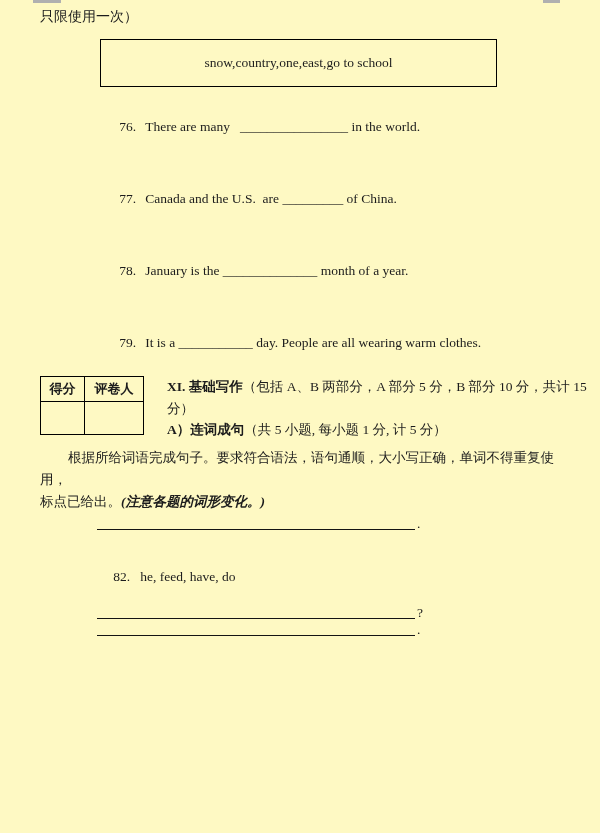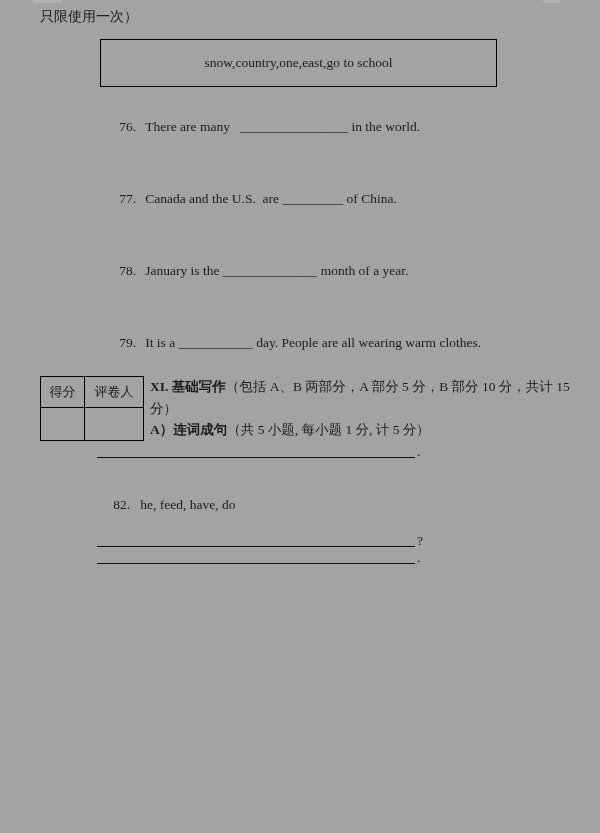--- a/index.html
+++ b/index.html
@@ -1,19 +1,19 @@
 <!DOCTYPE html>
 <html><head>
 <meta charset="utf-8">
 <style>
   html,body { margin:0; padding:0; background:#ffffff; }
   .page {
     position:relative;
     width:600px; height:833px;
-    background:#a3a3a3;
+    background:#fef9c3;
     color:#1c1c1c;
     font-family:"Liberation Serif","DejaVu Serif",serif;
     font-size:13.5px;
     overflow:hidden;
   }
   .artifact { position:absolute; top:0; height:3px; background:#b0b0b0; }
   .artifact-left { left:33px; width:28px; }
   .artifact-right { left:543px; width:17px; }
 
   .header-note { margin:8px 0 0 40px; font-size:14px; }
@@ -32,24 +32,24 @@
   .fill-num { display:inline-block; width:26px; }
 
   .section-head { display:flex; margin-left:40px; margin-top:8px; align-items:flex-start; }
   table.score-table { border-collapse:collapse; }
   table.score-table td {
     border:1px solid #000; text-align:center; vertical-align:middle;
     font-size:13px; padding:0;
   }
   table.score-table td.c1 { width:43px; }
   table.score-table td.c2 { width:58px; }
-  table.st1 tr.hrow { height:31px; }
+  table.st1 tr.hrow { height:25px;font-weight:bold; }
   table.st1 tr.drow { height:33px; }
 
-  .head-text { margin-left:6px; line-height:21.5px; }
+  .head-text { margin-left:23px; line-height:21.5px; }
   .bold { font-weight:bold; }
 
   .instr { margin:6px 28px 0 40px; line-height:22px; }
   .instr-indent { text-indent:28px; }
   .em-bi { font-weight:bold; font-style:italic; }
 
   .sent { margin-left:93px; margin-top:21px; line-height:17px; white-space:pre-wrap; }
   .sent.first { margin-top:4px; }
   .sent-num { display:inline-block; width:27px; }
   .ans-row { display:flex; align-items:flex-end; margin-left:97px; margin-top:4px; }
@@ -102,20 +102,24 @@
       </tr>
     </tbody>
       </table>
     <div class="head-text">
       <div><span class="bold">XI. 基础写作</span><span>（包括 A、B 两部分，A 部分 5 分，B 部分 10 分，共计 15</span></div>
       <div>分）</div>
       <div><span class="bold">A）连词成句</span><span>（共 5 小题, 每小题 1 分, 计 5 分）</span></div>
     </div>
   </div>
 
+  <div class="instr">
+    <div class="instr-indent">根据所给词语完成句子。要求符合语法，语句通顺，大小写正确，单词不得重复使用，</div>
+    <div><span>标点已给出。</span><span class="em-bi">(注意各题的词形变化。)</span></div>
+  </div>
 
   <div>
     <div class="ans-row">
       <div class="ans-line"></div>
       <span class="ans-punct">.</span>
     </div>
 
     <div class="sent">
       <span class="sent-num">82.</span><span>he, feed, have, do</span>
     </div>

